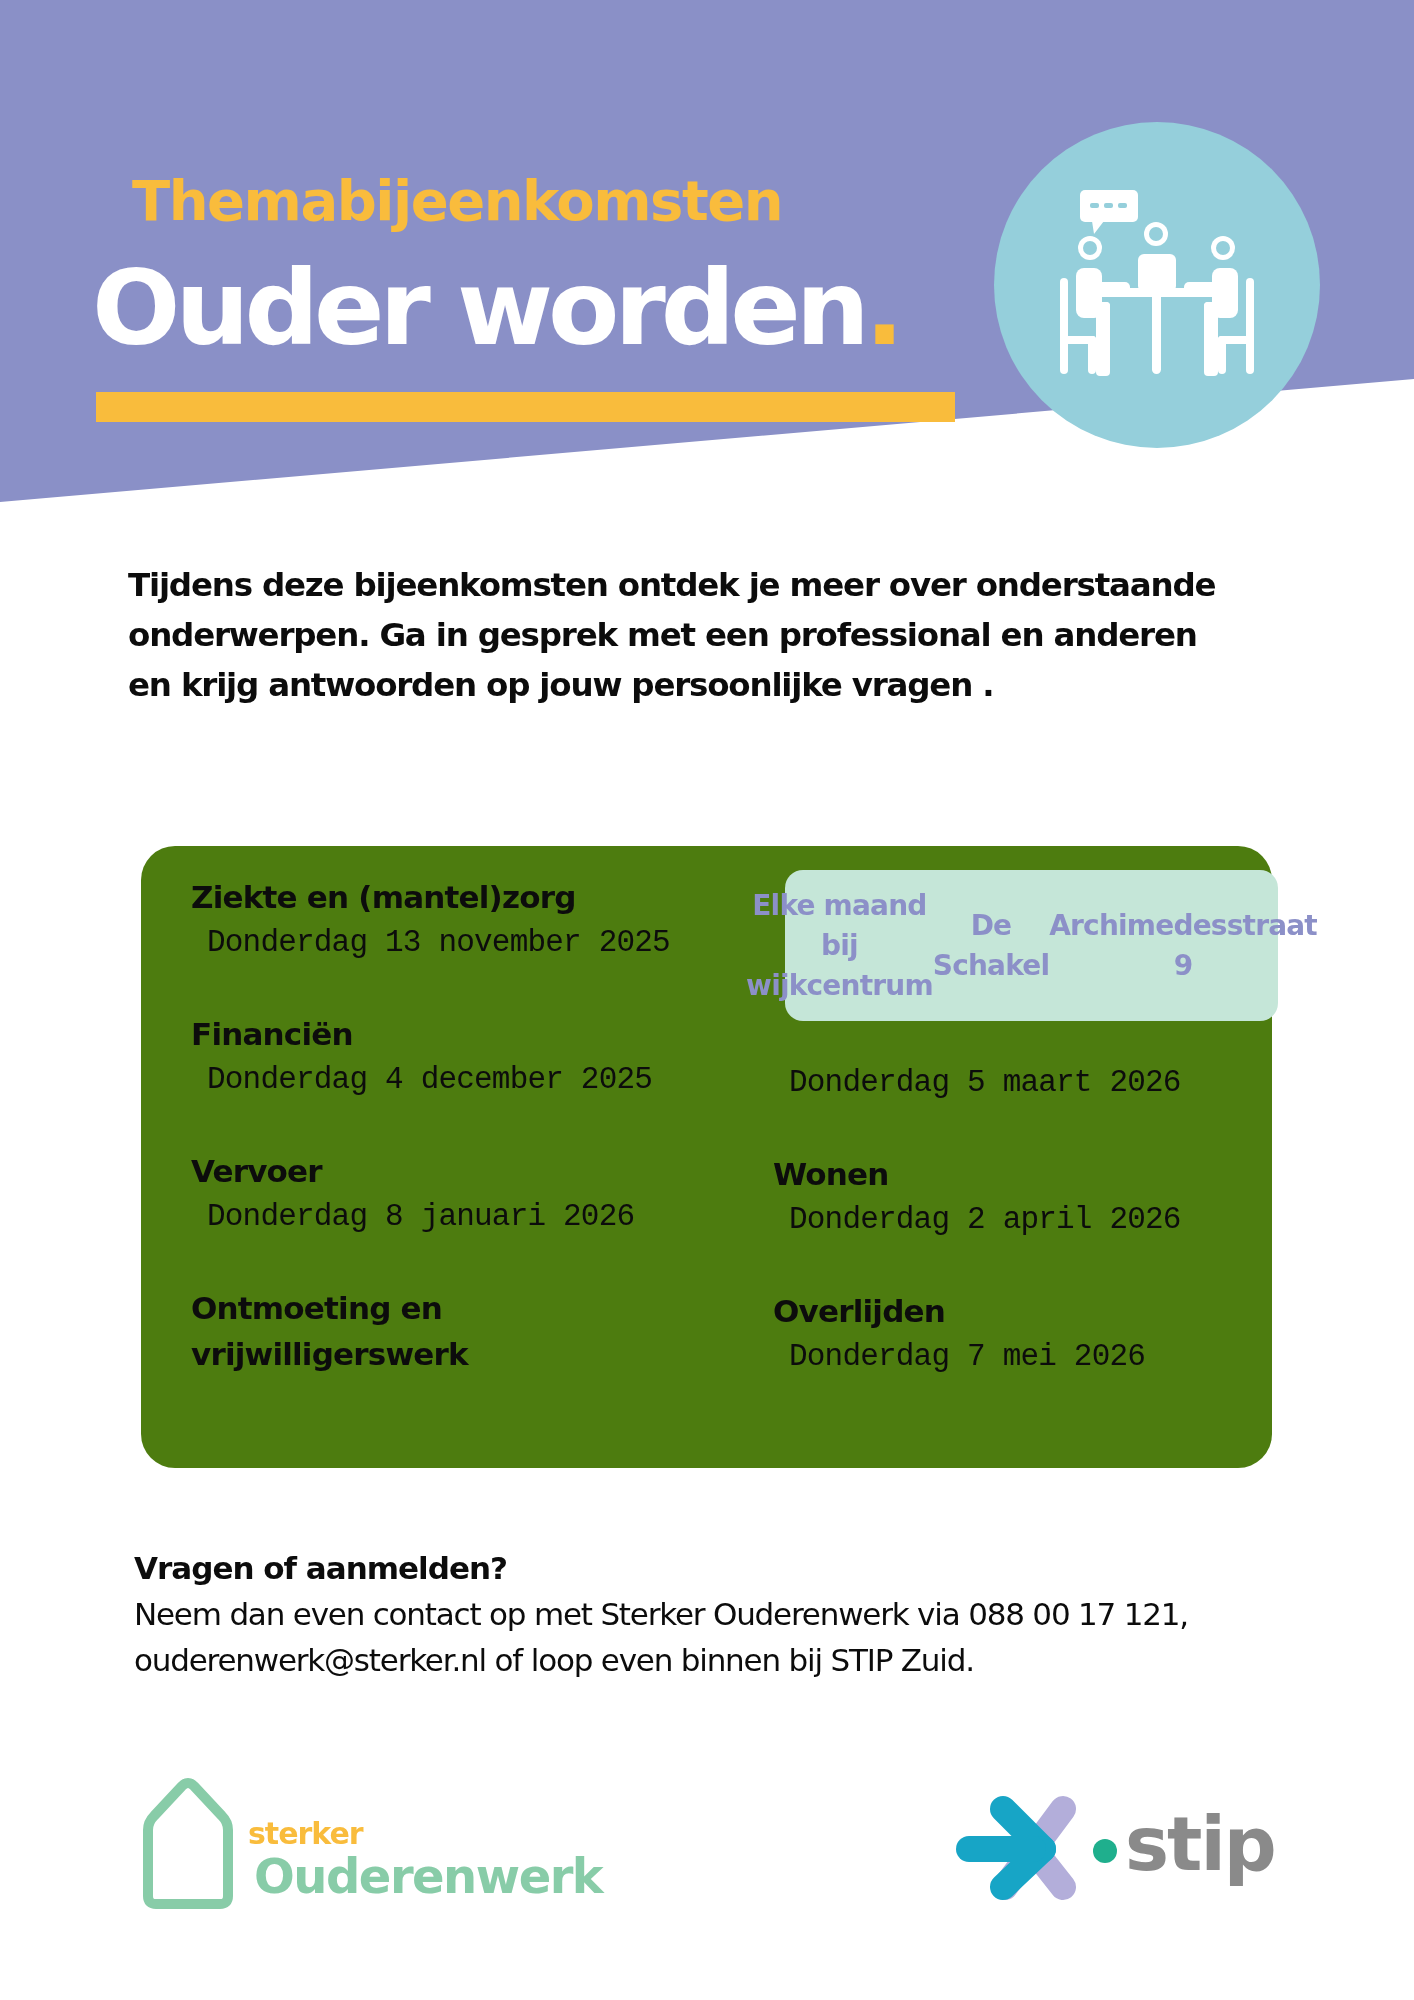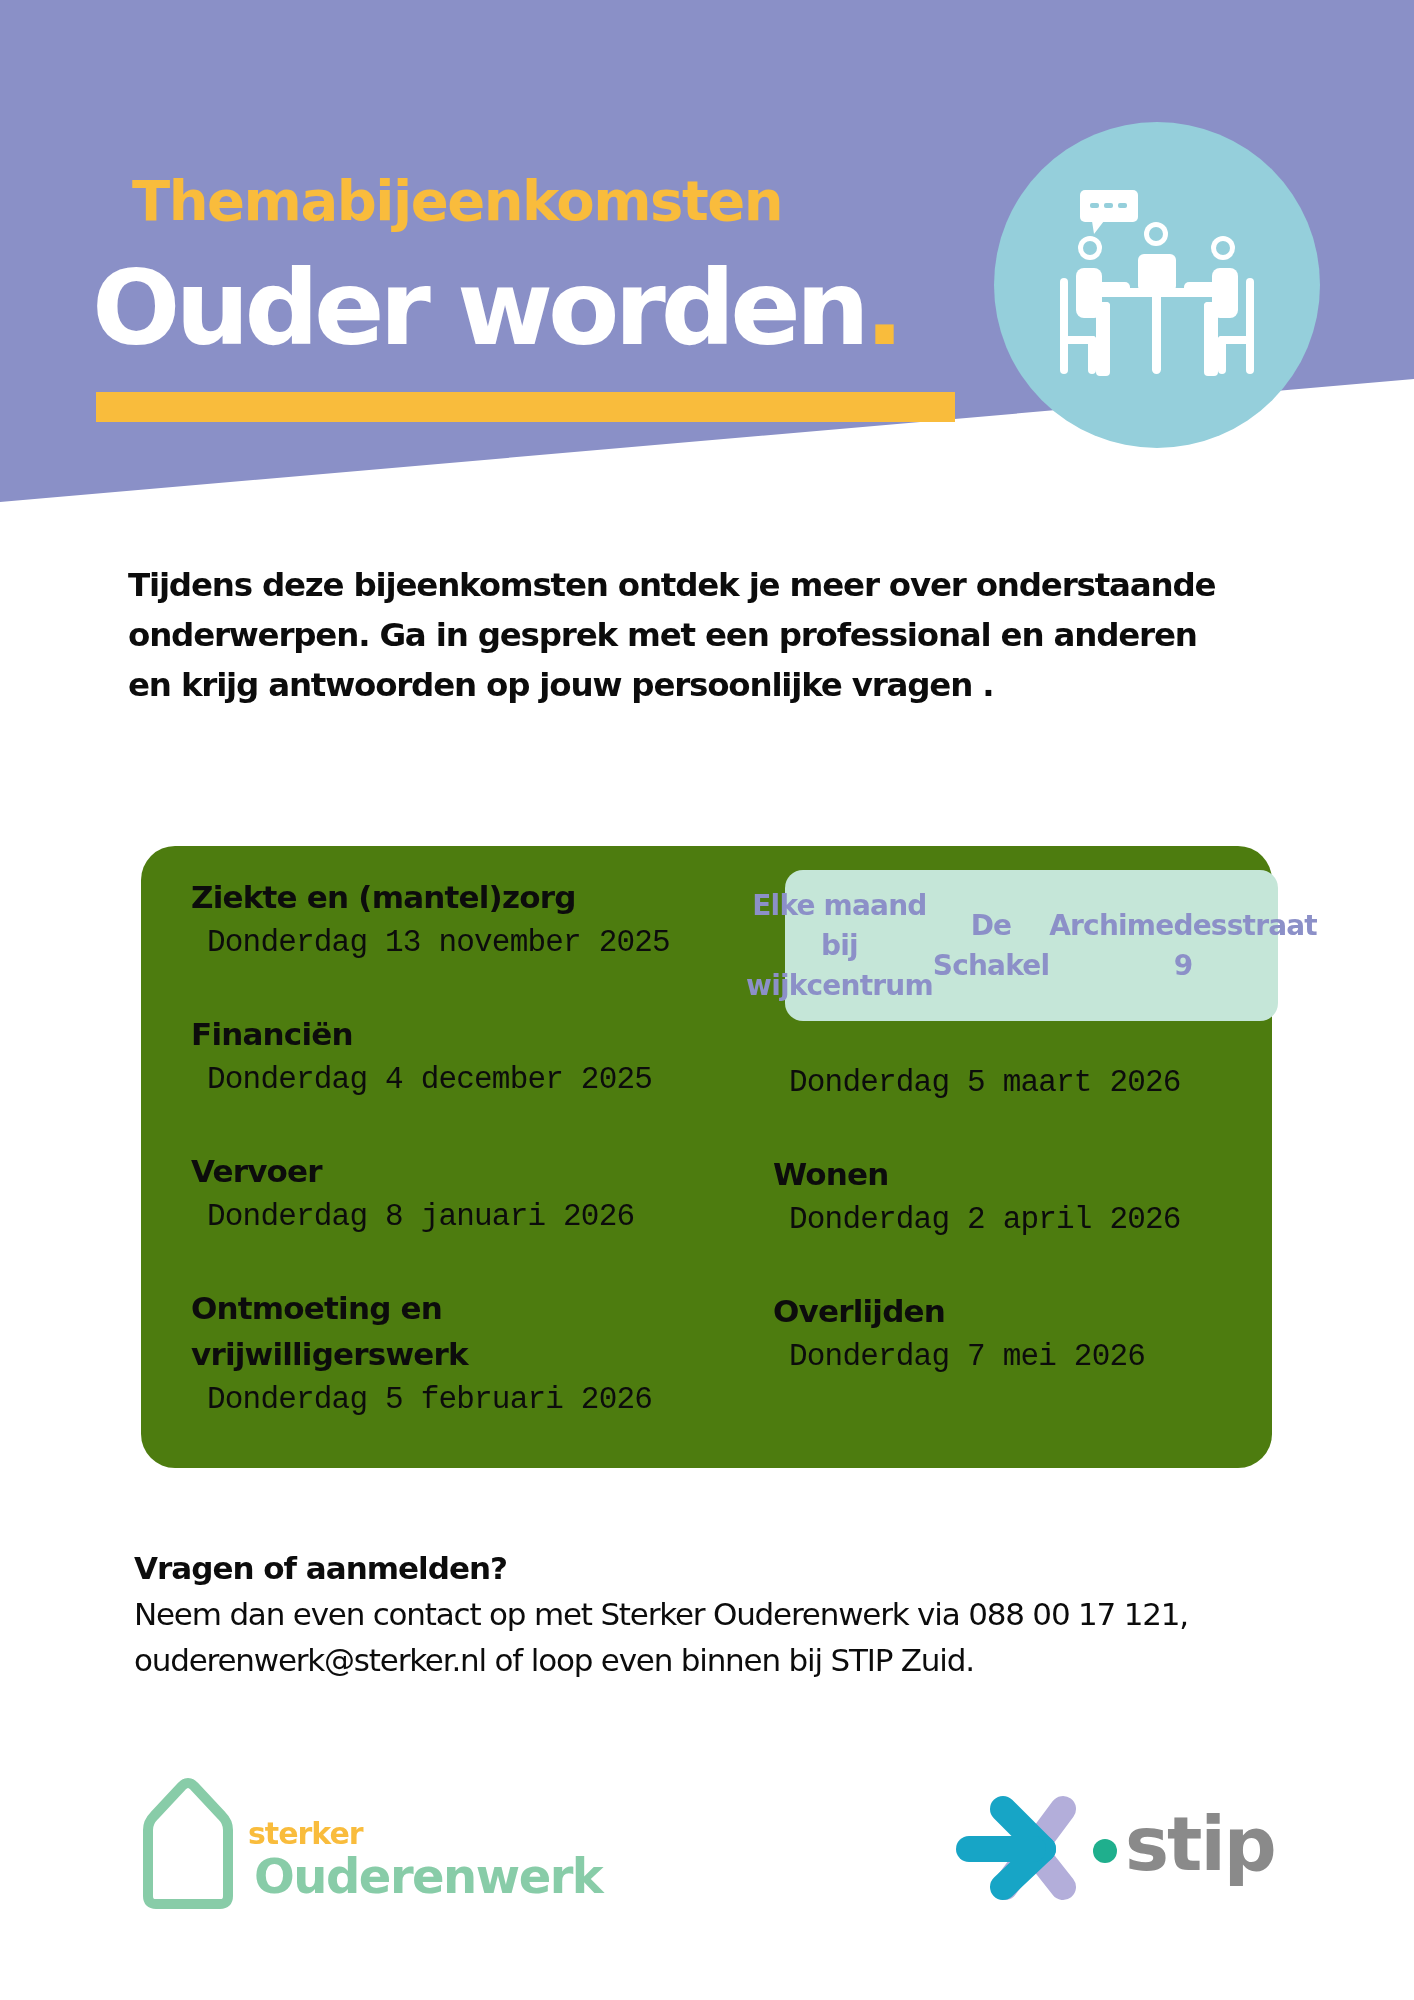--- a/index.html
+++ b/index.html
@@ -180,21 +180,20 @@
       <div class="event-title">
           <span>Vervoer</span>
         </div>
       <div class="event-date">Donderdag 8 januari 2026</div>
     </div>
     <div class="event">
       <div class="event-title">
         <span>Ontmoeting en</span>
         <span>vrijwilligerswerk</span>
       </div>
-      <div class="event-date">Donderdag 5 februari 2026</div>
     </div>
   </div>
 
   <div class="location">
     <div>Elke maand bij wijkcentrum</div>
     <div>De Schakel</div>
     <div>Archimedesstraat 9</div>
   </div>
 
   <div class="col col-right">

